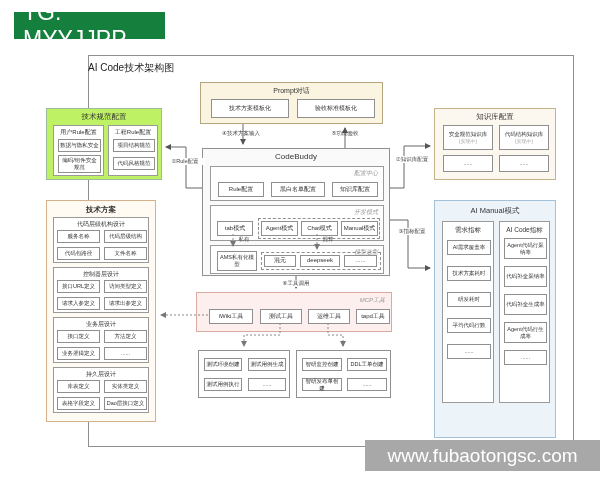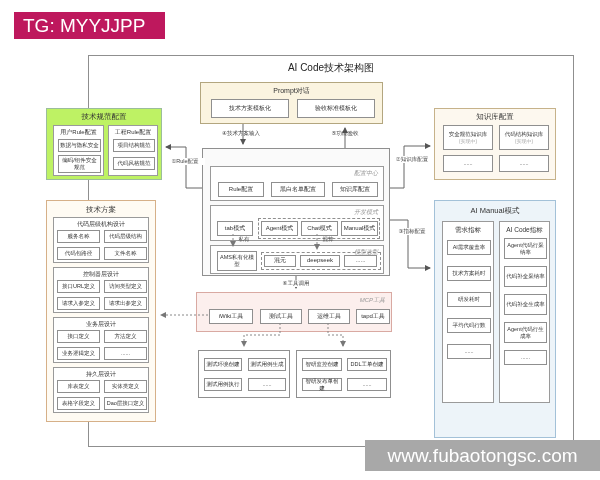--- a/index.html
+++ b/index.html
@@ -18,25 +18,25 @@
           background:#fff;z-index:3;}
   .gbox{position:absolute;box-sizing:border-box;border:1px solid #9a9a9a;background:#fff;}
   .gtitle{position:absolute;left:0;right:0;top:3px;text-align:center;font-size:6px;color:#333;}
   svg.edges{position:absolute;left:0;top:0;z-index:2;pointer-events:none;}
   .status{font-size:5px;color:#a9a9a9;}
   .banner{position:absolute;color:#fff;display:flex;align-items:center;}
 </style>
 </head>
 <body>
 
-<div class="banner" style="left:14px;top:12px;width:142px;height:27px;background:#be185d;font-size:19px;padding-left:9px;">TG: MYYJJPP</div>
+<div class="banner" style="left:14px;top:12px;width:142px;height:27px;background:#15803d;font-size:23px;padding-left:9px;">TG: MYYJJPP</div>
 
 <div class="panel" style="left:88px;top:55px;width:486px;height:392px;background:#fff;"></div>
 
-<div class="abs" style="left:88px;top:61px;width:486px;text-align:center;font-size:10px;color:#222;">AI Code技术架构图</div>
+<div class="abs" style="left:88px;top:61px;width:486px;text-align:left;font-size:10px;color:#222;">AI Code技术架构图</div>
 
 <svg class="edges" width="600" height="480">
   <defs>
     <marker id="arr" markerWidth="7" markerHeight="7" refX="5" refY="3" orient="auto">
       <path d="M0,0 L6,3 L0,6 z" fill="#555"></path>
     </marker>
     <marker id="arrd" markerWidth="7" markerHeight="7" refX="5" refY="3" orient="auto">
       <path d="M0,0 L6,3 L0,6 z" fill="#777"></path>
     </marker>
   </defs>
@@ -53,20 +53,21 @@
   <path d="M208 315 L161 315" stroke="#888" stroke-dasharray="2,2" fill="none" marker-end="url(#arrd)"></path>
 </svg>
 
 <div class="panel" style="left:200px;top:82px;width:183px;height:42px;background:#fbf4e0;border-color:#b3a67f;">
   <div class="ptitle" style="top:3px;font-size:7px;">Prompt对话</div>
   <div class="sbox" style="left:10px;top:16px;width:78px;height:19px;">技术方案模板化</div>
   <div class="sbox" style="left:96px;top:16px;width:78px;height:19px;">验收标准模板化</div>
 </div>
 
 <div class="panel" style="left:202px;top:148px;width:188px;height:128px;background:#fafafa;">
+  <div class="ptitle" style="top:3px;font-size:8px;">CodeBuddy</div>
 
   <div class="gbox" style="left:7px;top:17px;width:174px;height:35px;">
     <span class="slabel" style="top:2px;right:5px;">配置中心</span>
     <div class="sbox" style="left:7px;top:15px;width:46px;height:15px;">Rule配置</div>
     <div class="sbox" style="left:60px;top:15px;width:54px;height:15px;">黑白名单配置</div>
     <div class="sbox" style="left:121px;top:15px;width:46px;height:15px;">知识库配置</div>
   </div>
 
   <div class="gbox" style="left:7px;top:56px;width:174px;height:36px;">
     <span class="slabel" style="top:2px;right:5px;">开发模式</span>
@@ -117,21 +118,21 @@
     <div class="sbox xs" style="left:4px;top:29px;width:43px;height:18px;">编码/组件安全规范</div>
   </div>
   <div class="gbox" style="left:61px;top:16px;width:50px;height:51px;">
     <div class="gtitle" style="top:2px;">工程Rule配置</div>
     <div class="sbox xs" style="left:4px;top:13px;width:42px;height:13px;">项目结构规范</div>
     <div class="sbox xs" style="left:4px;top:31px;width:42px;height:13px;">代码风格规范</div>
   </div>
 </div>
 
 <div class="panel" style="left:46px;top:200px;width:110px;height:222px;background:#fffbf3;border-color:#d6b088;">
-  <div class="ptitle" style="top:4px;font-size:7.5px;">技术方案</div>
+  <div class="ptitle" style="top:4px;font-size:7.5px;font-weight:bold;">技术方案</div>
 
   <div class="gbox" style="left:6px;top:16px;width:96px;height:46px;">
     <div class="gtitle" style="top:2px;">代码层级机构设计</div>
     <div class="sbox xs" style="left:3px;top:12px;width:43px;height:13px;">服务名称</div>
     <div class="sbox xs" style="left:50px;top:12px;width:43px;height:13px;">代码层级结构</div>
     <div class="sbox xs" style="left:3px;top:29px;width:43px;height:13px;">代码包路径</div>
     <div class="sbox xs" style="left:50px;top:29px;width:43px;height:13px;">文件名称</div>
   </div>
 
   <div class="gbox" style="left:6px;top:66px;width:96px;height:46px;">

